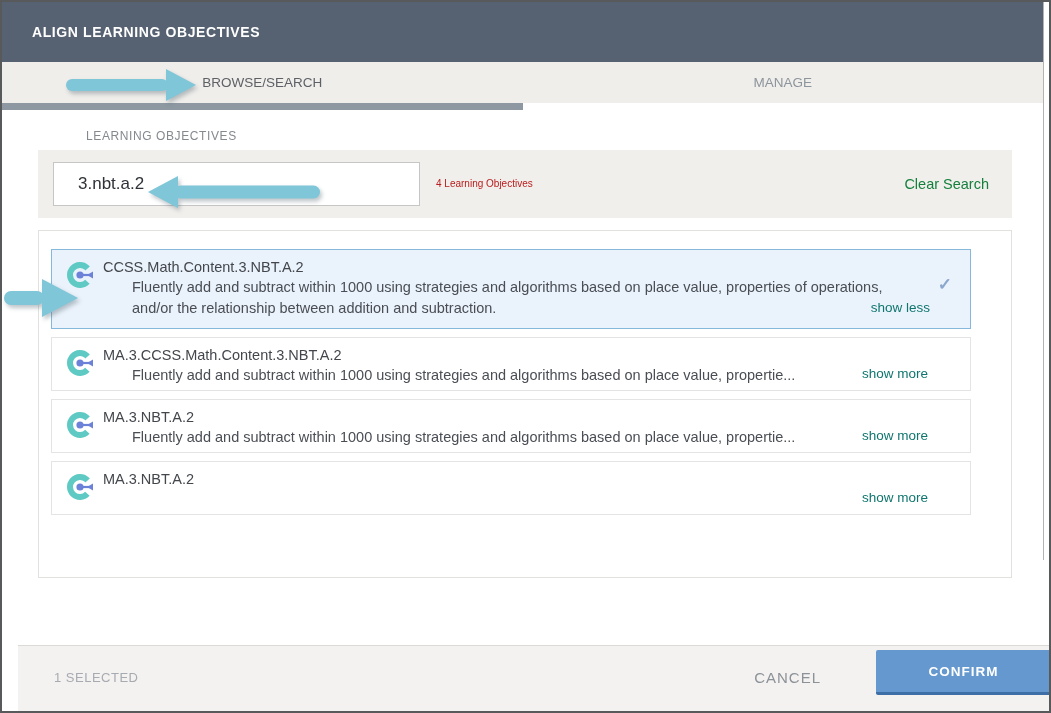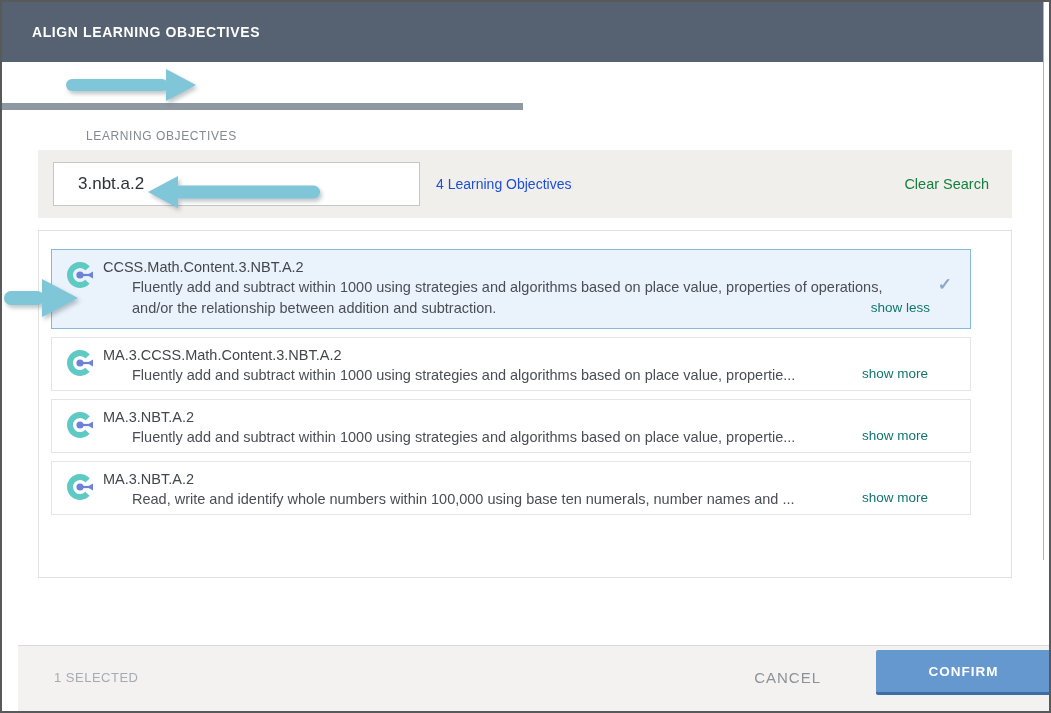--- a/index.html
+++ b/index.html
@@ -26,21 +26,21 @@
   .tab.inactive { color:#8c959c; }
   .tab-underline { position:absolute; left:0; top:101px; width:521px; height:7px; background:#8d98a2; }
   
   .section-label { position:absolute; left:36px; top:127px; font-size:12px; color:#84898e; letter-spacing:0.6px;padding-left:48px; }
   .search-panel { position:absolute; left:36px; top:148px; width:974px; height:68px; background:#f1efec; }
   .search-input {
     position:absolute; left:15px; top:12px; width:367px; height:44px;
     border:1px solid #c6c6c6; background:#fff; font-family:"Liberation Sans", sans-serif;
     font-size:17px; color:#2f3237; padding:0 24px; outline:none;
   }
-  .results-count { position:absolute; left:398px; top:0; line-height:68px; font-size:14px; color:#1d4ed8; }
+  .results-count { position:absolute; left:398px; top:0; line-height:68px; font-size:10px; color:#b91c1c; }
   .clear-search { position:absolute; right:23px; top:0; line-height:68px; font-size:14.5px; color:#15803d; cursor:pointer; }
   
   .list-panel {
     position:absolute; left:36px; top:228px; width:974px; height:348px;
     border:1px solid #e3e1de; background:#fff; padding:18px 0 12px 12px;
   }
   .obj-item {
     position:relative; width:920px; margin-bottom:8px; background:#fff;
     border:1px solid #e4e4e4; display:flex; padding:7px 12px 7px 14px;
   }
@@ -75,20 +75,24 @@
 </head>
 <body>
 
 <div class="frame">
   <div class="modal">
 
     <div class="header">
       <span class="title">ALIGN LEARNING OBJECTIVES</span>
     </div>
 
+    <div class="tabbar">
+      <div class="tab active">BROWSE/SEARCH</div>
+      <div class="tab inactive">MANAGE</div>
+    </div>
     <div class="tab-underline"></div>
 
     <div class="section-label">LEARNING OBJECTIVES</div>
 
     <div class="search-panel">
       <input class="search-input" type="text" value="3.nbt.a.2" style="">
       <span class="results-count">4 Learning Objectives</span>
       <span class="clear-search">Clear Search</span>
     </div>
 
@@ -139,21 +143,20 @@
 
       <div class="obj-item plain">
         <svg class="obj-icon" viewBox="0 0 28 28">
           <circle cx="14" cy="14" r="10" fill="none" stroke="#5ecac3" stroke-width="6" stroke-dasharray="48 14.8" transform="rotate(42.5 14 14)"></circle>
           <line x1="14" y1="14" x2="24" y2="14" stroke="#6c82d8" stroke-width="2.2"></line>
           <circle cx="14" cy="14" r="3.6" fill="#6c82d8"></circle>
           <polygon points="27,10.5 27,17.5 21,14" fill="#6c82d8"></polygon>
         </svg>
         <div class="obj-text">
           <div class="obj-code">MA.3.NBT.A.2</div>
-          <div class="obj-desc">Read, write and identify whole numbers within 100,000 using base ten numerals, number names and ...</div>
         </div>
         <span class="toggle-link">show more</span>
       </div>
 
     </div>
 
     <div class="footer">
       <span class="selected-count">1 SELECTED</span>
       <button class="cancel-button">CANCEL</button>
       <button class="confirm-button">CONFIRM</button>

